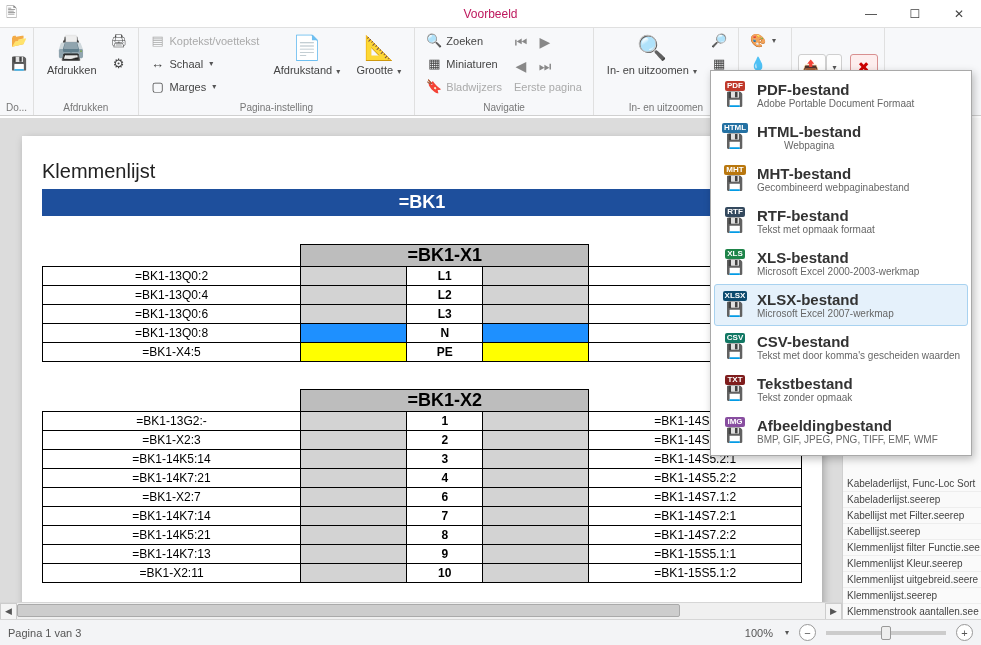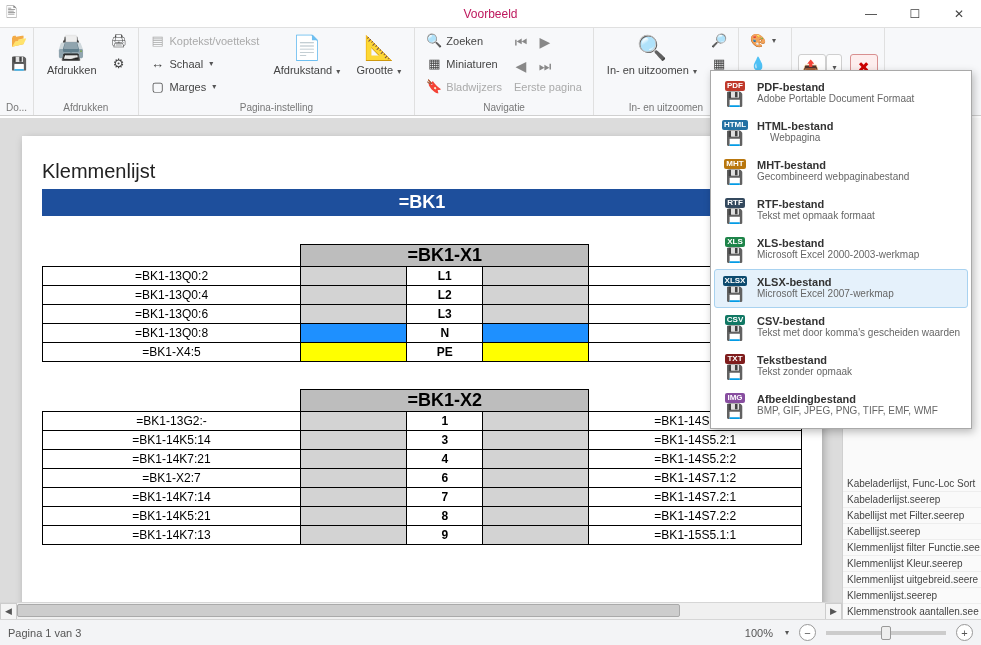--- a/index.html
+++ b/index.html
@@ -50,21 +50,21 @@
 .zoomslider { width: 120px; height: 4px; background: #ccc; position: relative; }
 .zoomslider .knob { position: absolute; top: -5px; left: 50%; width: 10px; height: 14px; background: #eee; border: 1px solid #999; border-radius: 2px; transform: translateX(-50%); }
 .circle { width: 17px; height: 17px; border: 1px solid #999; border-radius: 50%; display: flex; align-items: center; justify-content: center; font-size: 11px; background: #fff; }
 
 .export-menu { position: absolute; top: 70px; left: 710px; width: 262px; background: #fff; border: 1px solid #a9a9a9; box-shadow: 2px 3px 8px rgba(0,0,0,.25); padding: 3px; z-index: 20; }
 .export-item { display: flex; gap: 8px; padding: 6px 6px; border: 1px solid transparent; border-radius: 3px; }
 .export-item.hover { background: #e5f1fb; border-color: #a8d2f0; }
 .export-item .eic { width: 28px; display: flex; flex-direction: column; align-items: center; font-size: 10px; line-height: 1; }
 .export-item .eic .tag { color: #fff; font-weight: bold; font-size: 8px; padding: 1px 2px; border-radius: 2px; margin-bottom: 1px; }
 .export-item .eic .disk { font-size: 14px; color: #1e4f9c; }
-.export-item .txt .t1 { font-size: 11px; font-weight: bold; color: #333; }
+.export-item .txt .t1 { font-size: 15px; font-weight: bold; color: #333; }
 .export-item .txt .t2 { font-size: 10px; color: #666; text-align: center; }
 
 .sidepanel { position: absolute; top: 118px; right: 0; width: 139px; bottom: 26px; background: #fafafa; border-left: 1px solid #d0d0d0; font-size: 10px; color: #444; padding-top: 358px; overflow: hidden; }
 .sidepanel .row { padding: 2px 4px; white-space: nowrap; border-bottom: 1px solid #eee; }
 
 .drop { font-size: 8px; margin-left: 2px; color: #555; }
 </style>
 </head>
 <body>
 
@@ -298,20 +298,27 @@
             <td class="empty"></td>
           </tr>
           <tr>
             <td>=BK1-13G2:-</td>
             <td class="lgray"></td>
             <td><b>1</b></td>
             <td class="lgray"></td>
             <td>=BK1-14S5.1:1</td>
           </tr>
           <tr>
+            <td>=BK1-X2:3</td>
+            <td class="lgray"></td>
+            <td><b>2</b></td>
+            <td class="lgray"></td>
+            <td>=BK1-14S5.1:2</td>
+          </tr>
+          <tr>
             <td>=BK1-14K5:14</td>
             <td class="lgray"></td>
             <td><b>3</b></td>
             <td class="lgray"></td>
             <td>=BK1-14S5.2:1</td>
           </tr>
           <tr>
             <td>=BK1-14K7:21</td>
             <td class="lgray"></td>
             <td><b>4</b></td>
@@ -338,20 +345,27 @@
             <td><b>8</b></td>
             <td class="lgray"></td>
             <td>=BK1-14S7.2:2</td>
           </tr>
           <tr>
             <td>=BK1-14K7:13</td>
             <td class="lgray"></td>
             <td><b>9</b></td>
             <td class="lgray"></td>
             <td>=BK1-15S5.1:1</td>
+          </tr>
+          <tr>
+            <td>=BK1-X2:11</td>
+            <td class="lgray"></td>
+            <td><b>10</b></td>
+            <td class="lgray"></td>
+            <td>=BK1-15S5.1:2</td>
           </tr>
         </tbody>
       </table>
   </div>
 </div>
 
 <div class="sidepanel" id="sidepanel">
     <div class="row">Kabeladerlijst, Func-Loc Sort</div>
     <div class="row">Kabeladerlijst.seerep</div>
     <div class="row">Kabellijst met Filter.seerep</div>

